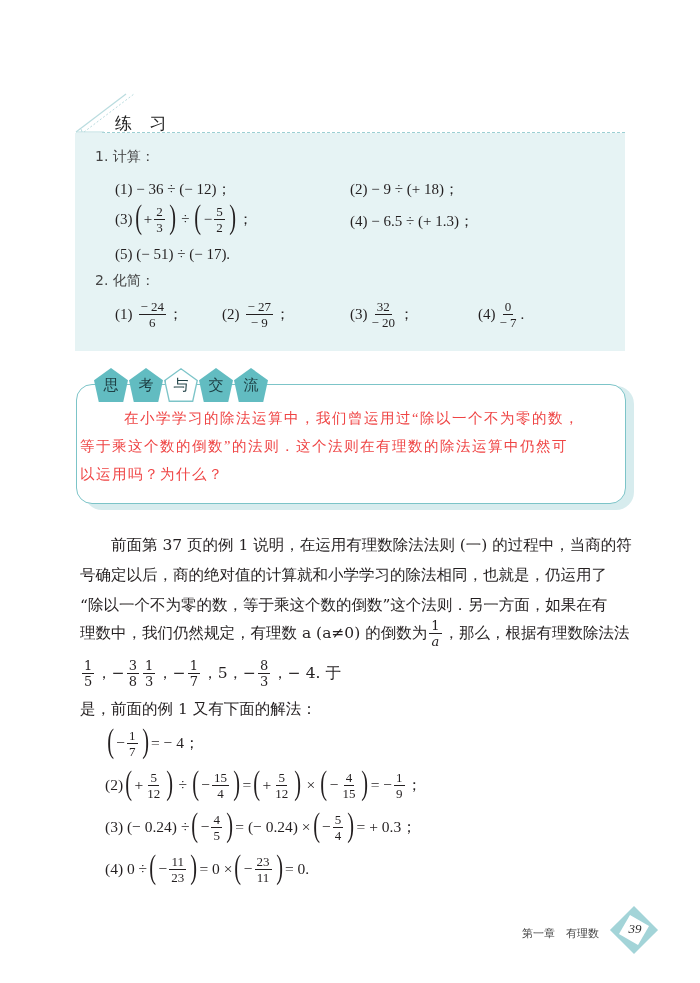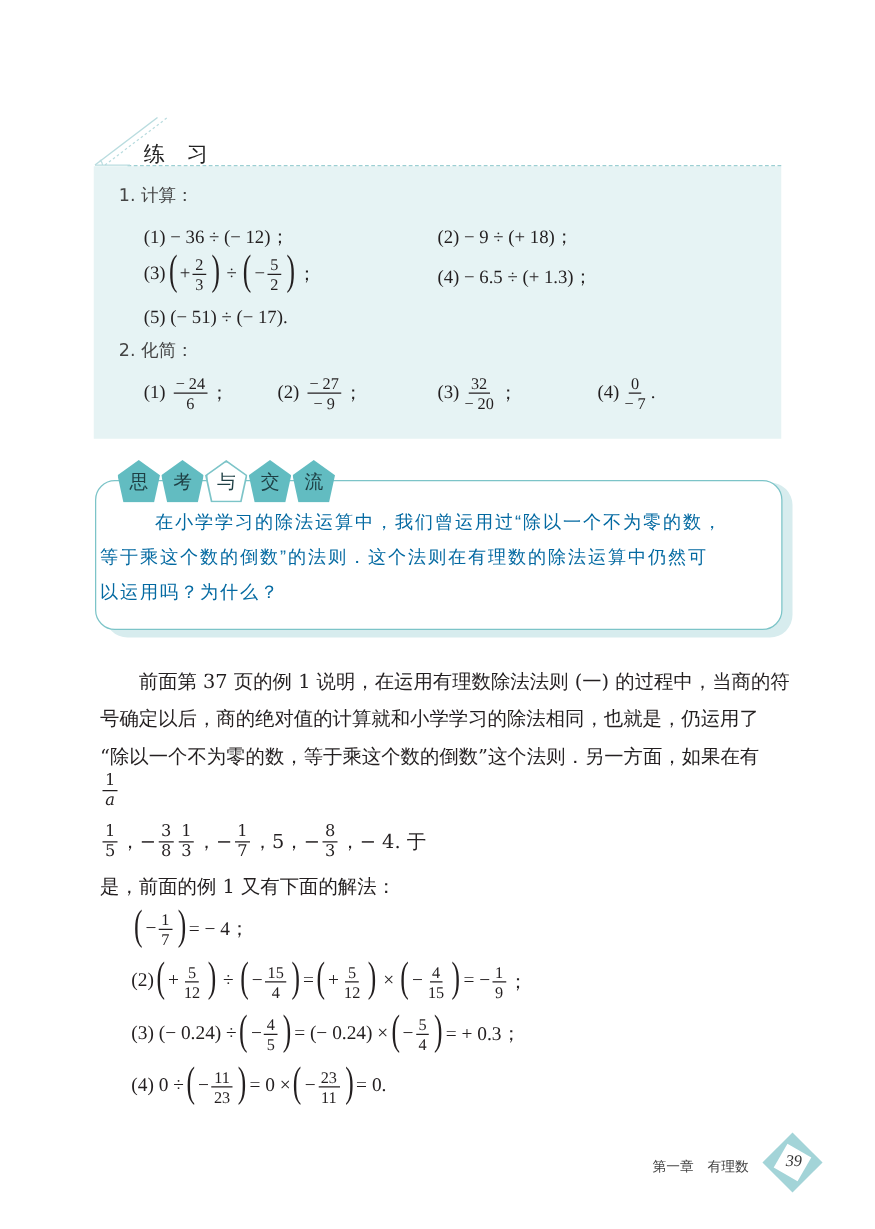--- a/index.html
+++ b/index.html
@@ -21,21 +21,21 @@
   .cjk-label { font-family:"DejaVu Sans",sans-serif; color:#444; font-size:14px; }
 
   
   #td-shadow { left:84px; top:386px; width:550px; height:124px; background:#d7ecee; border-radius:18px; }
   #td-box { left:76px; top:384px; width:548px; height:118px; background:#fff; border:1.5px solid #7cc4c8; border-radius:16px; }
   .pent { position:absolute; top:368px; width:34px; height:34px; background:#62bcc1; color:#1e3f44;
           clip-path:polygon(50% 0%,100% 36%,86% 100%,14% 100%,0% 36%); display:flex; align-items:center; justify-content:center;
           font-size:15px; font-family:"DejaVu Sans",sans-serif; }
   .pent.white { background:#7cc4c8; }
   .pent.white span { position:absolute; inset:1.5px; background:#fff; clip-path:polygon(50% 0%,100% 36%,86% 100%,14% 100%,0% 36%); display:flex; align-items:center; justify-content:center; }
-  .td-text { position:absolute; left:92px; width:520px; font-size:14.5px; letter-spacing:1.5px; line-height:28px; color:#0369a1; font-family:Liberation Sans, sans-serif; }
+  .td-text { position:absolute; left:92px; width:520px; font-size:14.5px; letter-spacing:1.5px; line-height:28px; color:#ef4444; font-family:Liberation Serif, serif; }
 
   
   .para { position:absolute; left:80px; width:545px; font-size:15.5px; line-height:30px; color:#231f20; white-space:nowrap; }
 
   
   #footer-text { left:522px; top:926px; font-size:11px; color:#444; font-family:"DejaVu Sans",sans-serif; }
   #page-diamond { left:617px; top:913px; width:34px; height:34px; background:#a3d4d8; transform:rotate(45deg); }
   #page-inner { left:623px; top:919px; width:22px; height:22px; background:#fff; transform:rotate(30deg); }
   #page-num { left:624px; top:921px; width:22px; text-align:center; font-size:13px; font-style:italic; color:#333; }
 </style>
@@ -125,24 +125,26 @@
 <div class="pent" style="left:199px">交</div>
 <div class="pent" style="left:234px">流</div>
 <div class="td-text" style="top:404px">　　在小学学习的除法运算中，我们曾运用过“除以一个不为零的数，</div>
 <div class="td-text" style="top:432px;left:80px">等于乘这个数的倒数”的法则．这个法则在有理数的除法运算中仍然可</div>
 <div class="td-text" style="top:460px;left:80px">以运用吗？为什么？</div>
 
 <div class="para" style="top:530px">　　前面第 37 页的例 1 说明，在运用有理数除法法则 (一) 的过程中，当商的符</div>
 <div class="para" style="top:560px">号确定以后，商的绝对值的计算就和小学学习的除法相同，也就是，仍运用了</div>
 <div class="para" style="top:590px">“除以一个不为零的数，等于乘这个数的倒数”这个法则．另一方面，如果在有</div>
 <div class="para" style="top:618px;display:flex;align-items:center">
+  <span>理数中，我们仍然规定，有理数 a (a≠0) 的倒数为</span>
   <span class="frac">
       <span class="n">1</span>
       <span class="d" style="font-style:italic">a</span>
     </span>
+  <span>，那么，根据有理数除法法</span>
 </div>
 <div class="para" style="top:658px;display:flex;align-items:center">
   <span class="frac">
       <span class="n">1</span>
       <span class="d">5</span>
     </span>
   <span>，−</span>
   <span class="frac">
       <span class="n">3</span>
       <span class="d">8</span>

